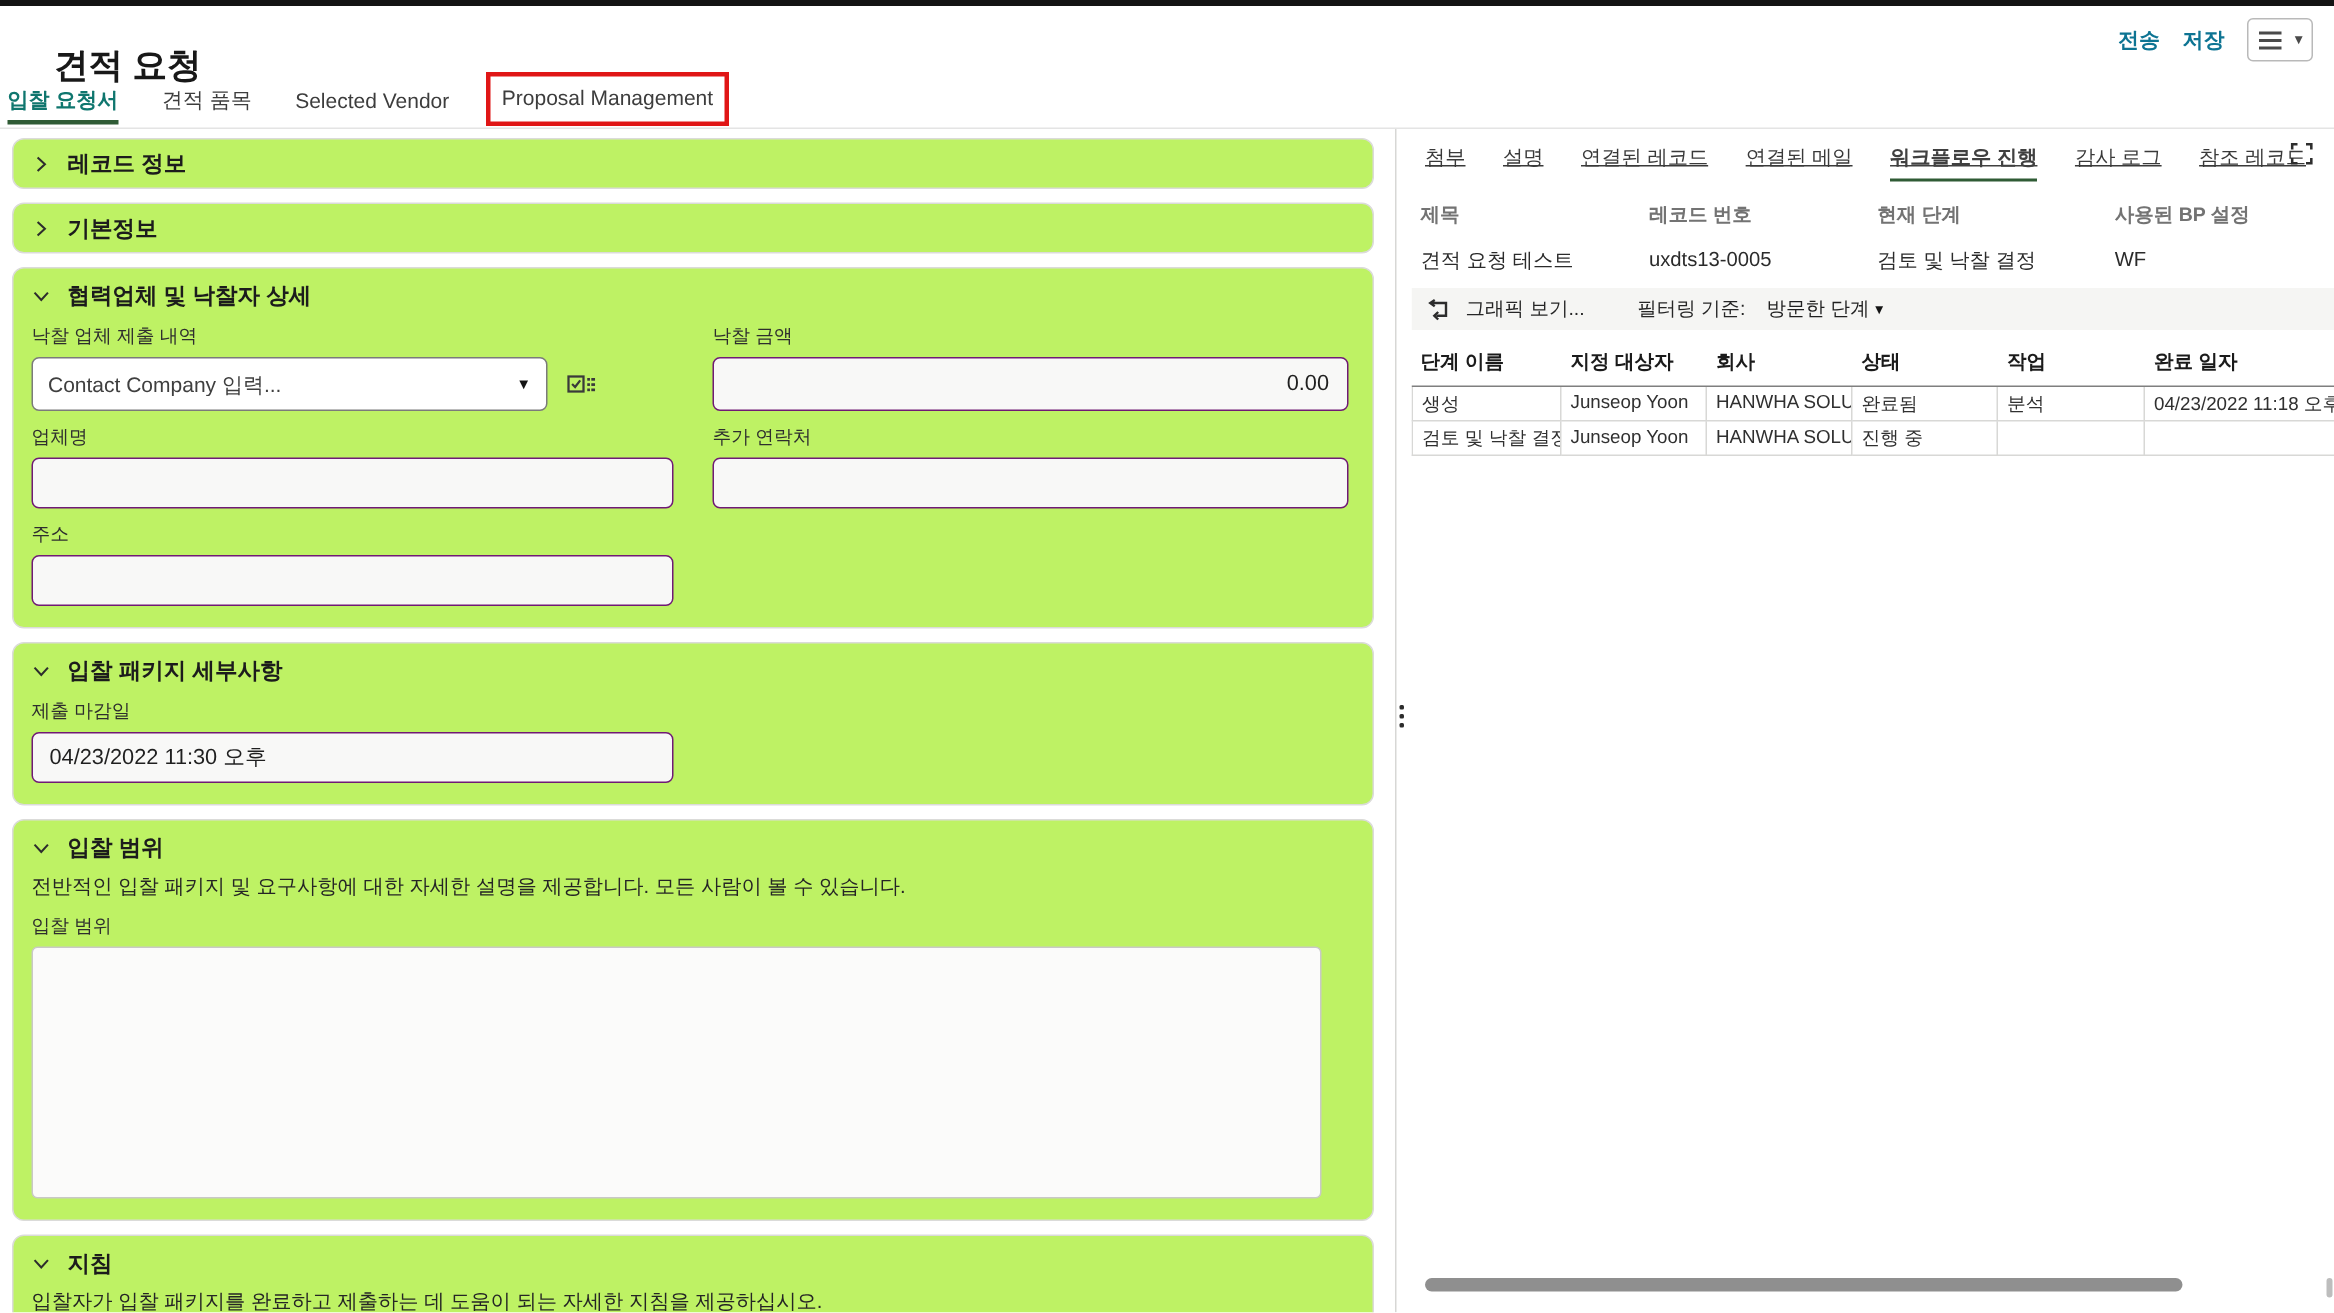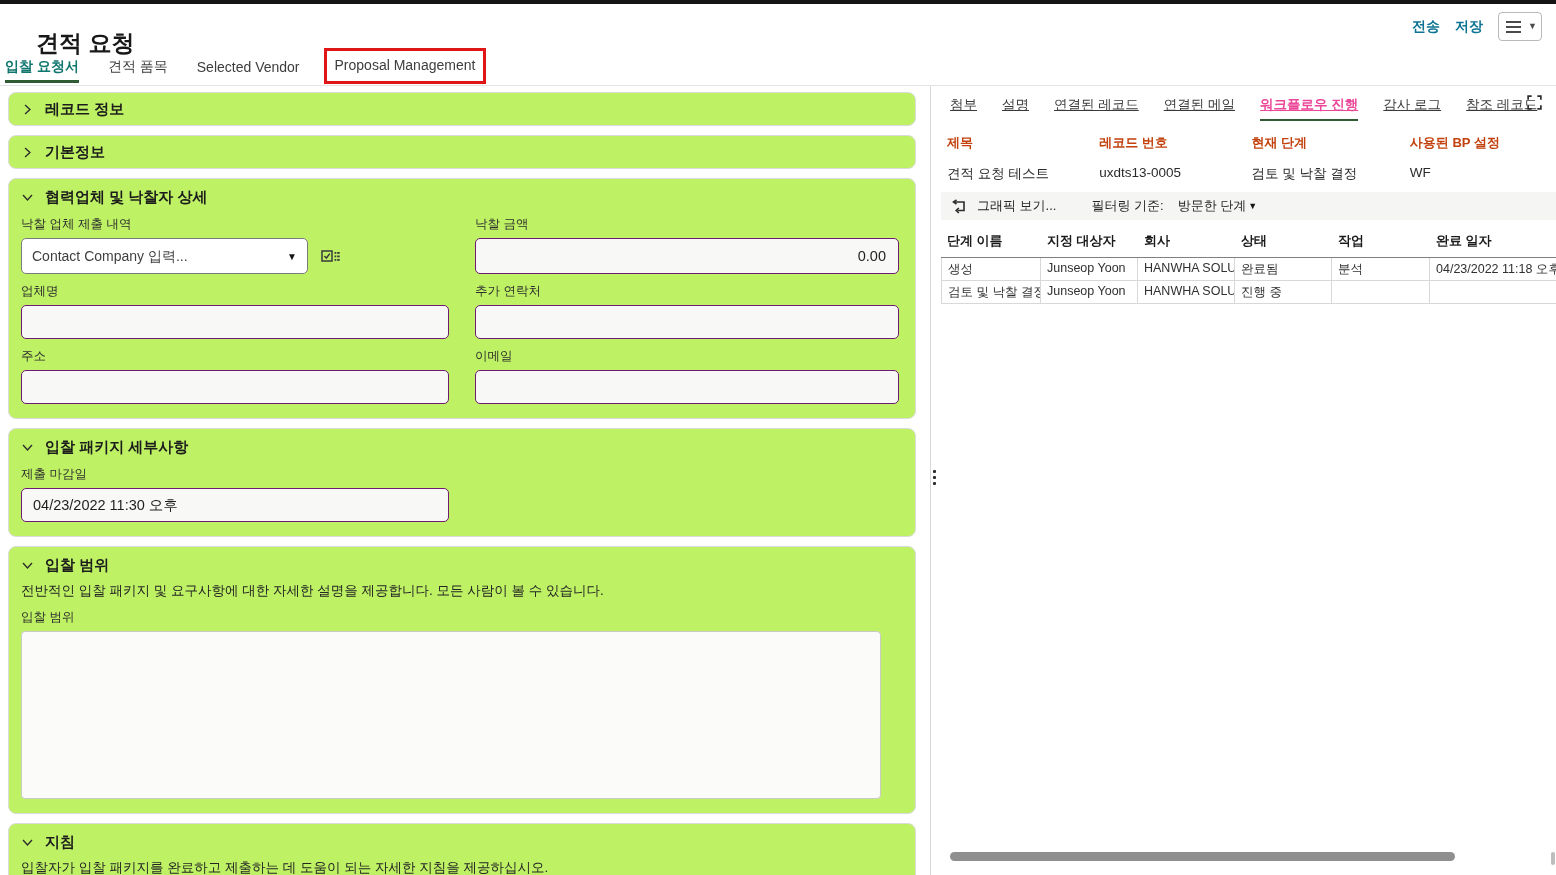--- a/index.html
+++ b/index.html
@@ -39,47 +39,47 @@
   .card.open { padding-top:9px; padding-bottom:14px; }
   .card-title { font-size:15px; font-weight:700; color:#1c1c1c; }
   .chev svg { display:block; }
   label.flabel { display:block; font-size:12.5px; color:#2e2e2e; margin:9px 0 5px; }
   .fgrid { display:grid; grid-template-columns:428px 424px; column-gap:26px; }
   .ctrl { height:34px; border:1px solid #701a75; border-radius:5px; background:#f8f8f7; font-size:14.5px;
     color:#1f1f1f; line-height:32px; }
   .ctrl.amount { text-align:right; padding-right:12px; height:36px; line-height:34px; }
   .ctrl.date { padding-left:11px; height:34px; }
   .combo-row { display:flex; align-items:center; gap:13px; }
-  .combo { display:flex; align-items:center; width:287px; height:36px; background:#fff;
+  .combo { display:flex; align-items:center; width:344px; height:36px; background:#fff;
     border:1px solid #7b7b7b; border-radius:5px; padding:0 10px; cursor:pointer; }
   .combo input { flex:1; border:none; outline:none; background:transparent; font-size:14px; color:#3a3a3a;
     font-family:"Liberation Sans", sans-serif; }
   .combo input::placeholder { color:#3f3f3f; opacity:1; }
   .combo .caret { font-size:10px; color:#141414; }
   .quick-icon { display:flex; cursor:pointer; }
   .sect-desc { font-size:13.5px; color:#252525; margin-top:7px; }
   .bigarea { width:860px; background:#fbfbfa; border:1px solid #c9c9c6; border-radius:4px; }
   .area-scope { height:168px; }
 
   
   .divider { position:absolute; top:86px; bottom:0; left:930px; width:1px; background:#d7d7d5; }
   .drag-dots { position:absolute; top:470px; left:933px; display:flex; flex-direction:column; gap:3px; cursor:col-resize; }
   .drag-dots i { width:3px; height:3px; background:#2c2c2c; border-radius:1px; }
 
   
   .right-pane { position:absolute; top:86px; left:941px; right:0; bottom:0; overflow:hidden; }
   .rtabs { display:flex; align-items:flex-start; padding:10px 0 0 9px; height:37px; position:relative; }
   .rtab { position:relative; font-size:13.5px; color:#3a3a3a; margin-right:25px; padding-bottom:12px;
     cursor:pointer; white-space:nowrap;text-decoration:underline; }
-  .rtab.active { font-weight:700; color:#ec4899; }
+  .rtab.active { font-weight:700; color:#404040; }
   .rtab.active::after { content:""; position:absolute; left:0; right:0; bottom:5px; height:2px; background:#2f5b35; }
   .expand-btn { position:absolute; right:13px; top:8px; cursor:pointer; }
 
   .summary { display:grid; grid-template-columns:25% 25% 26% 24%; padding:11px 0 0 6px; }
-  .sum-label { font-size:13px; font-weight:700; color:#c2410c; margin-bottom:13px; }
+  .sum-label { font-size:13px; font-weight:700; color:#737373; margin-bottom:13px; }
   .sum-value { font-size:13.5px; color:#2b2b2b; }
 
   .wf-toolbar { position:absolute; top:106px; left:0; right:0; height:28px; background:#f5f5f3;
     display:flex; align-items:center; padding-left:9px; }
   .gview-btn { display:flex; align-items:center; gap:9px; background:transparent; border:none;
     font-size:13px; color:#262626; cursor:pointer; font-family:"Liberation Sans", sans-serif; }
   .filter-label { font-size:13px; color:#262626; margin-left:35px; }
   .filter-select { display:flex; align-items:center; gap:2px; margin-left:14px; font-size:13px;
     color:#1f1f1f; cursor:pointer; }
   .filter-select .caret { font-size:9px; color:#141414; }
@@ -192,24 +192,20 @@
           <div class="ctrl"></div>
         </div>
         <div class="field">
           <label class="flabel">추가 연락처</label>
           <div class="ctrl"></div>
         </div>
         <div class="field">
           <label class="flabel">주소</label>
           <div class="ctrl"></div>
         </div>
-        <div class="field">
-          <label class="flabel">이메일</label>
-          <div class="ctrl"></div>
-        </div>
       </div>
     </section>
 
     <section class="card open">
       <div class="card-head">
         <span class="chev">
           <svg width="13" height="13" viewBox="0 0 16 16">
               <path d="M2.5 5 L8 11 L13.5 5" fill="none" stroke="#2d2d2d" stroke-width="1.7"></path>
             </svg>
         </span>

